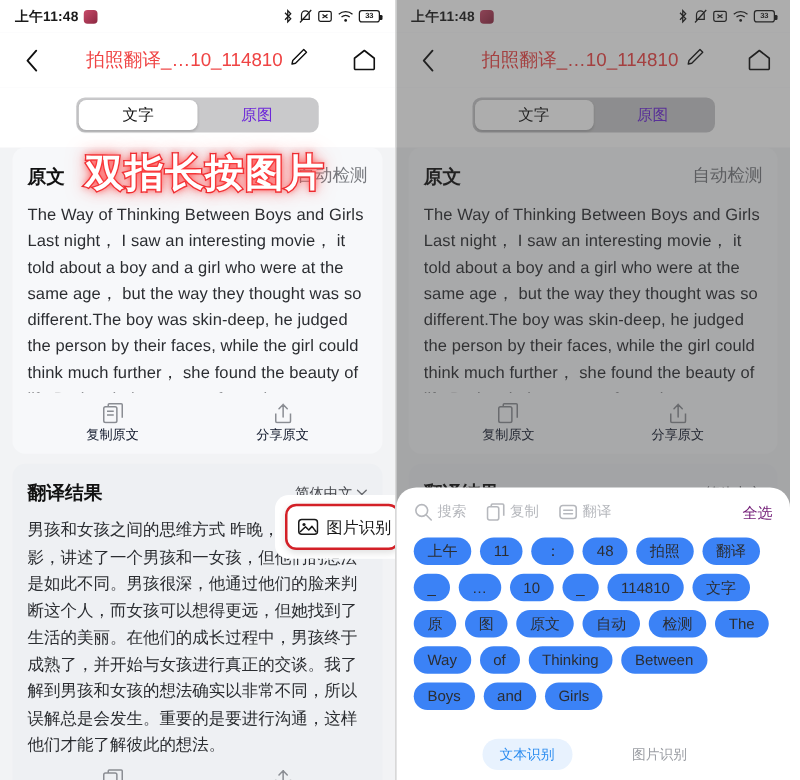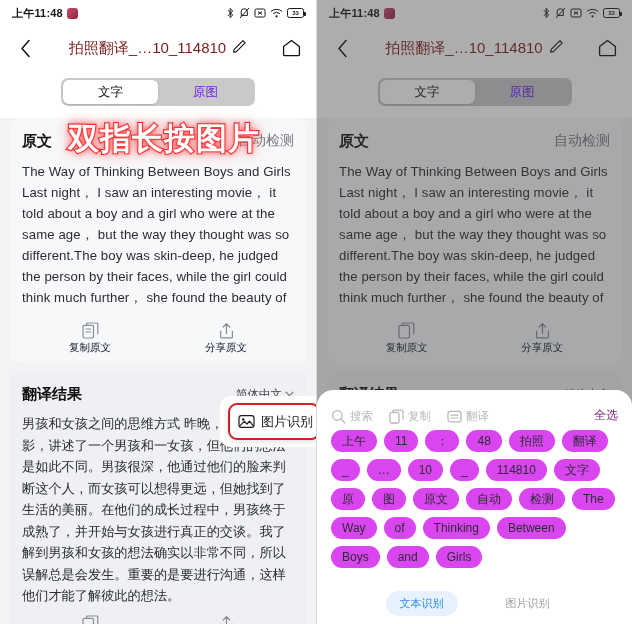--- a/index.html
+++ b/index.html
@@ -23,21 +23,21 @@
   .batt:after { content:""; position:absolute; right:-3px; top:3px; width:1.6px; height:4px;
     background:#1a1a1a; border-radius:0 1px 1px 0; }
   .batt span { font-size:6px; font-weight:700; line-height:1; color:#1a1a1a; }
 
   
   .navbar { height:44px; background:#fff; display:flex; align-items:center; padding:0 10px; gap:4px; }
   .nav-icon { width:30px; height:30px; display:flex; align-items:center; justify-content:center;
     color:#111; flex:0 0 auto; }
   .nav-title-wrap { flex:1; display:flex; align-items:center; justify-content:center; gap:6px;
     min-width:0; }
-  .nav-title { font-size:15px; color:#7f1d1d; white-space:nowrap; overflow:hidden;
+  .nav-title { font-size:15px; color:#ef4444; white-space:nowrap; overflow:hidden;
     text-overflow:ellipsis; }
 
   
   .seg-wrap { background:#fff; padding:8px 0 12px; display:flex; justify-content:center; }
   .seg { width:194px; height:28px; background:#c9c9cb; border-radius:7px; display:flex;
     padding:2px; }
   .seg .opt { flex:1; display:flex; align-items:center; justify-content:center;
     font-size:12.5px; color:#6d28d9; border-radius:6px; }
   .seg .opt.active { background:#fff; color:#111; box-shadow:0 1px 2px rgba(0,0,0,.14); }
 
@@ -73,26 +73,26 @@
     display:flex; align-items:center; gap:6px; padding-left:8px;
     box-shadow:0 2px 6px rgba(0,0,0,.12); z-index:6; }
   .float-btn .lbl { font-size:13px; color:#1a1a1a; font-weight:500; }
   .float-halo { position:absolute; left:220px; top:396px; width:110px; height:51px;
     background:#fff; border-radius:11px; z-index:5; }
 
   
   .dim { position:absolute; inset:0; background:rgba(60,60,60,.42); z-index:10; }
   .sheet { position:absolute; left:0; right:0; top:390px; bottom:0; background:#fff;
     border-radius:16px 16px 0 0; z-index:11; padding:0 14px; }
-  .sheet-tools { height:34px; display:flex; align-items:flex-end; gap:16px; padding-top:12px; }
+  .sheet-tools { height:34px; display:flex; align-items:flex-start; gap:16px; padding-top:12px; }
   .tool { display:flex; align-items:center; gap:4px; color:#b6b8bd; }
   .tool span { font-size:11.5px; }
   .select-all { margin-left:auto; font-size:12px; color:#701a75; }
   .chips { display:flex; flex-wrap:wrap; gap:7px 7px; padding-top:6px; }
-  .chip { background:#d946ef; border-radius:11px; height:22px; padding:0 11px;
+  .chip { background:#3b82f6; border-radius:11px; height:22px; padding:0 11px;
     display:flex; align-items:center; justify-content:center; font-size:12px; color:#2b2d31; }
   .sheet-tabs { position:absolute; left:0; right:0; bottom:8px; display:flex;
     justify-content:center; gap:34px; }
   .sheet-tab { font-size:11px; color:#9a9da3; padding:5px 14px; border-radius:13px; }
   .sheet-tab.active { color:#2b8cf0; background:#e8f2fe; }
 </style>
 </head>
 <body>
 
 <div class="stage">

